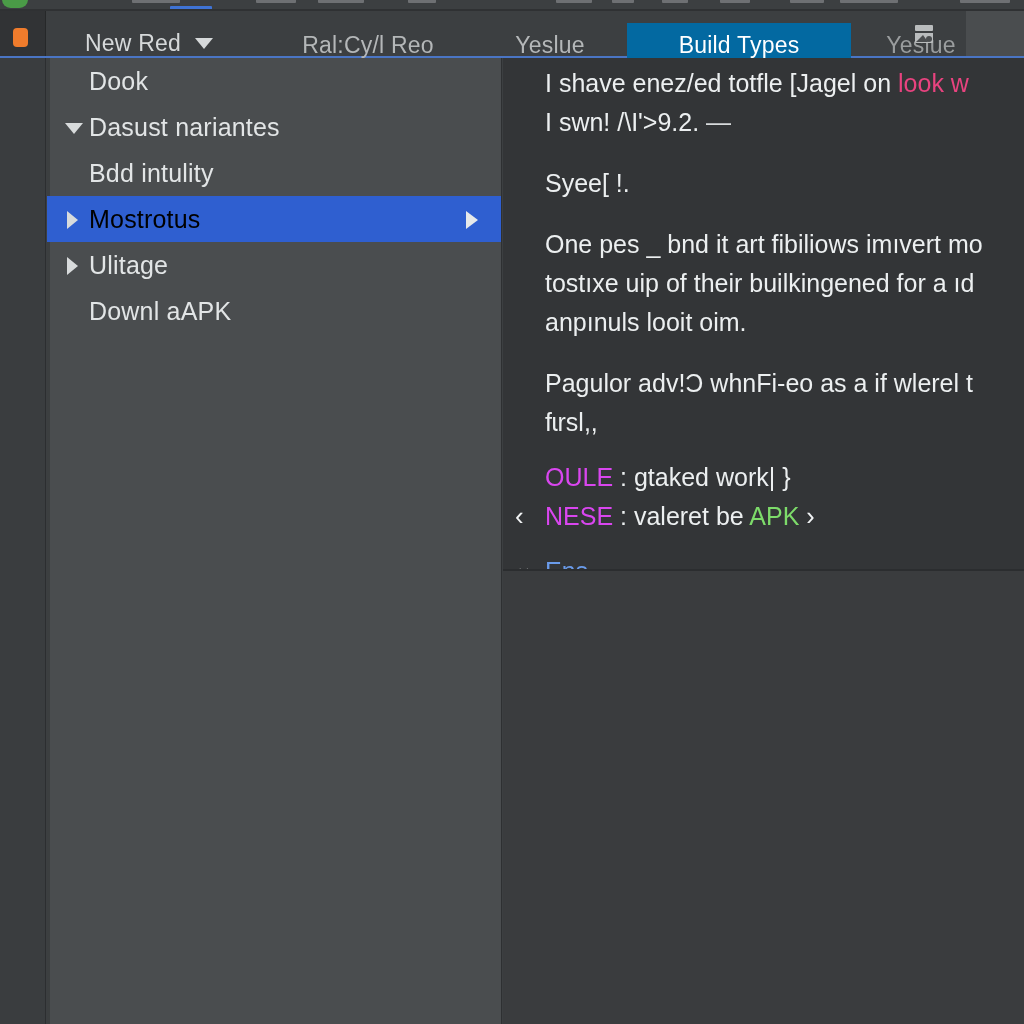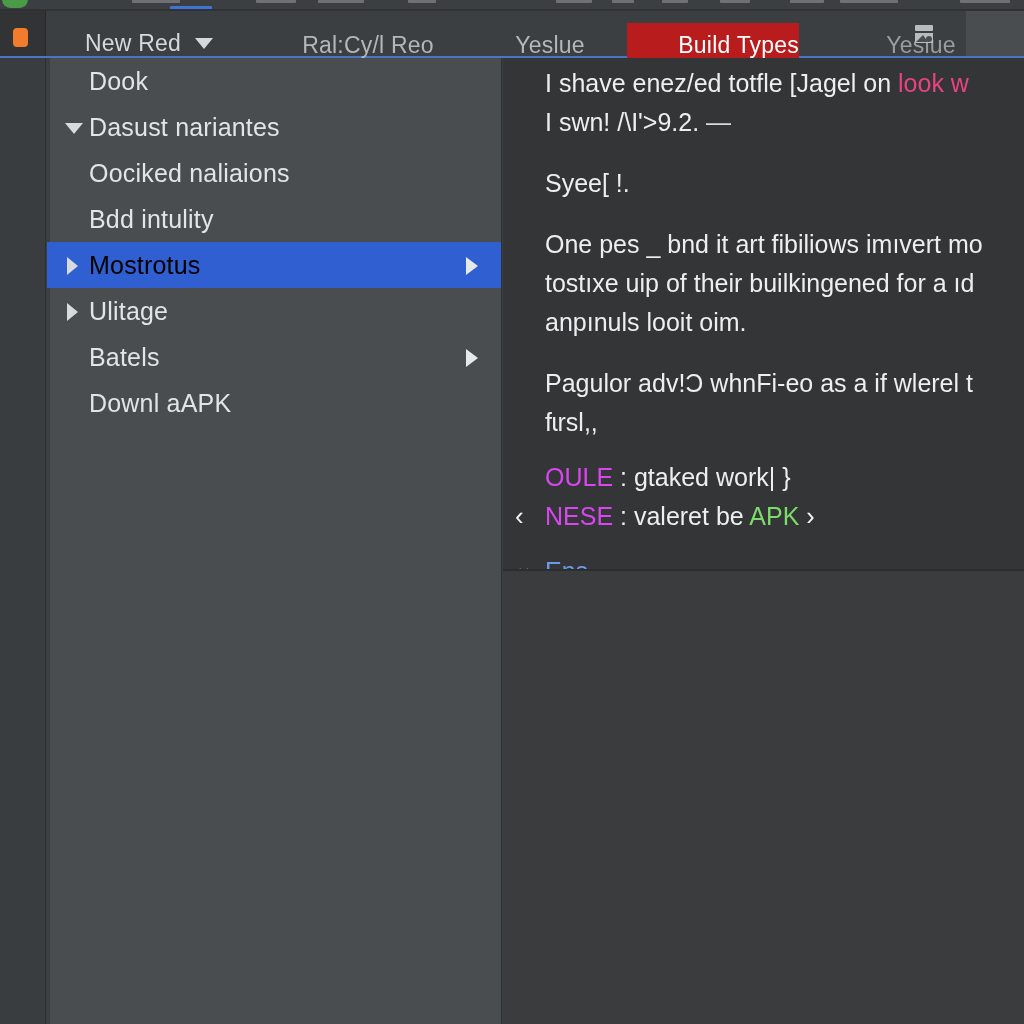--- a/index.html
+++ b/index.html
@@ -115,24 +115,23 @@
     margin-left: 14px;
     width: 0; height: 0;
     border-left: 9px solid transparent;
     border-right: 9px solid transparent;
     border-top: 11px solid #d6d9da;
   }
   .tab.t2 { left: 216px; width: 210px; }
   .tab.t3 { left: 428px; width: 150px; }
   .tab.t4 {
     left: 580px;
-    width: 172px;
-    background: #b91c1c;
+    width: 224px;
+    background: #0369a1;
     color: #ffffff;
-    justify-content: flex-end;
   }
   .tab.t5 { left: 782px; width: 184px; color: #9a9d9e; }
   .tab-icon-box {
     position: absolute;
     left: 910px; top: 12px;
     width: 28px; height: 22px;
     display: flex;
     align-items: center;
     justify-content: center;
   }
@@ -372,43 +371,36 @@
 
       <div class="tree-item">
         <span class="tree-label">Dook</span>
       </div>
 
       <div class="tree-item">
         <span class="twisty down"></span>
         <span class="tree-label">Dasust nariantes</span>
       </div>
 
-      <div class="tree-item">
-        <span class="tree-label">Oociked naliaions</span>
-      </div>
 
       <div class="tree-item">
         <span class="tree-label">Bdd intulity</span>
       </div>
 
       <div class="tree-item selected">
         <span class="twisty right"></span>
         <span class="tree-label">Mostrotus</span>
         <span class="arrow-right-end"></span>
       </div>
 
       <div class="tree-item">
         <span class="twisty right"></span>
         <span class="tree-label">Ulitage</span>
       </div>
 
-      <div class="tree-item">
-        <span class="tree-label">Batels</span>
-        <span class="arrow-right-end"></span>
-      </div>
 
       <div class="tree-item">
         <span class="tree-label">Downl aAPK</span>
       </div>
 
     </div>
   </div>
 
   <div class="main">
     <div class="doc">

